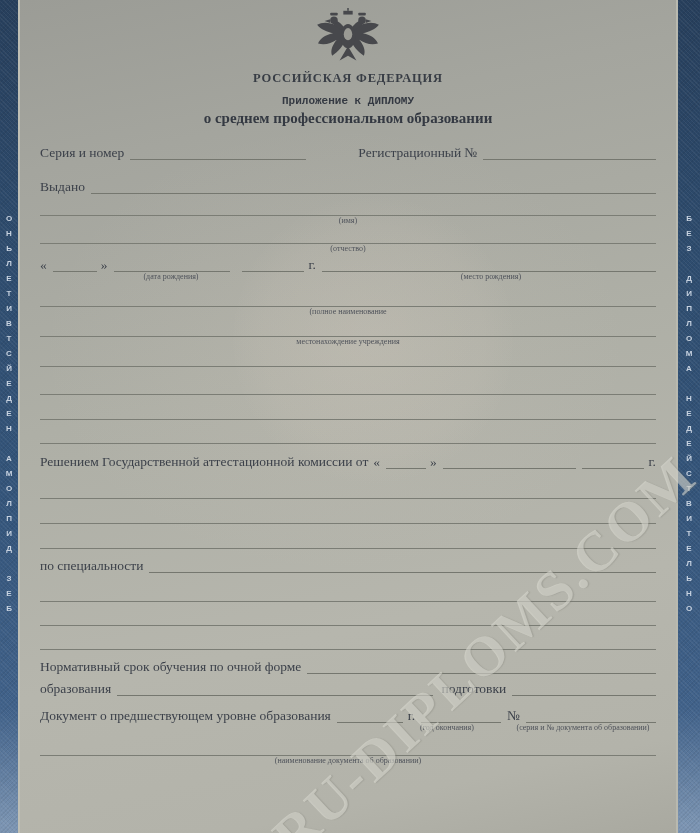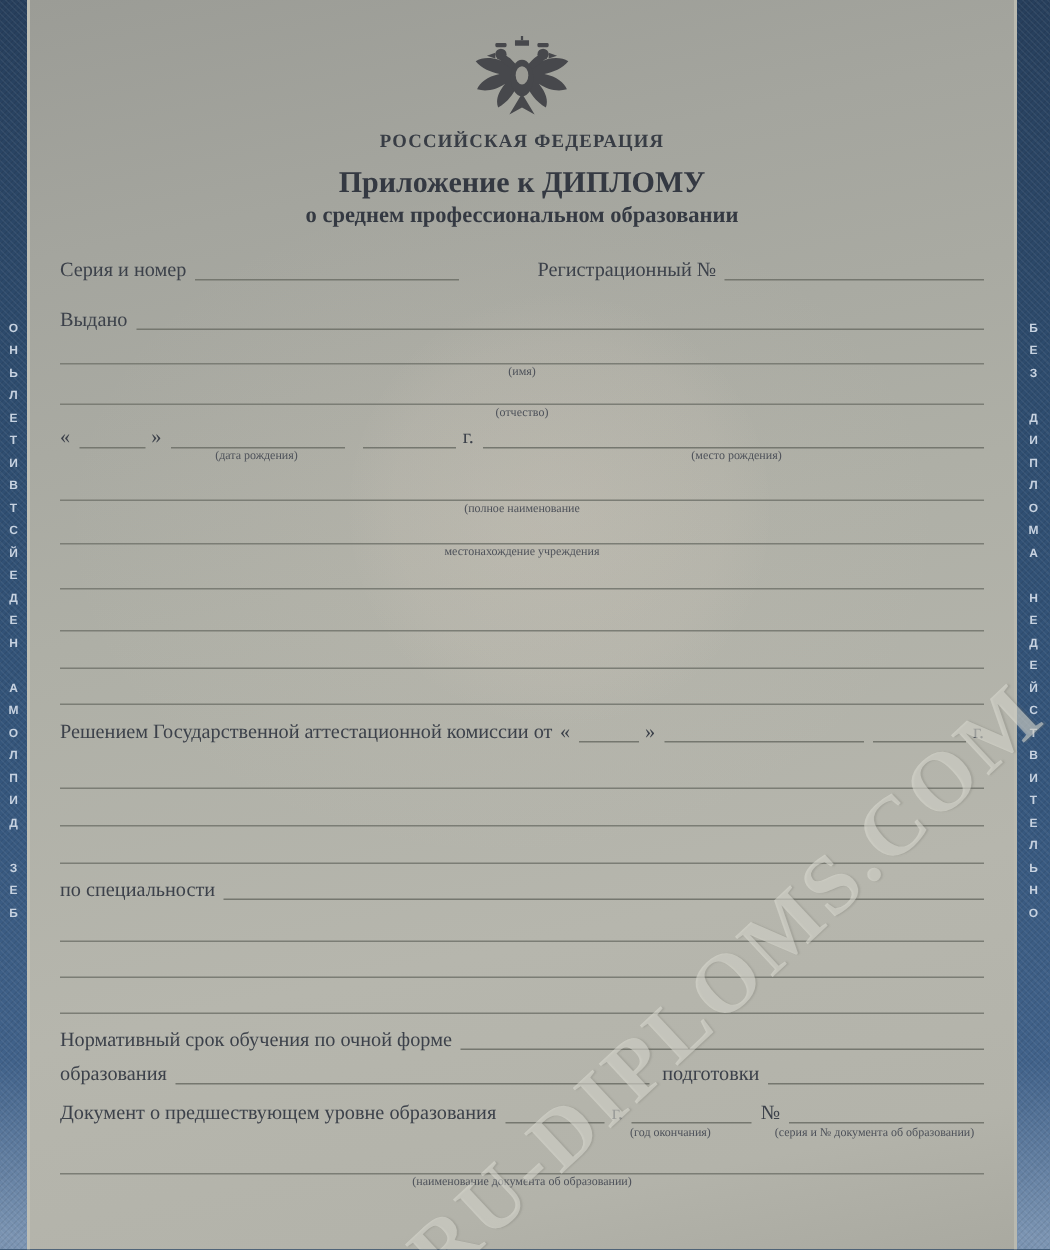--- a/index.html
+++ b/index.html
@@ -20,30 +20,30 @@
 
   
   .paper{position:absolute;left:18px;right:22px;top:0;bottom:0;
          background:
            radial-gradient(ellipse 420px 320px at 48% 42%,rgba(208,200,188,.18),transparent 70%),
            linear-gradient(168deg,#9b9c96 0%,#a4a59e 18%,#aeafa6 45%,#b6b6ad 72%,#b3b3aa 90%,#a9a9a0 100%);
          box-shadow:inset 2px 0 0 #bfbfb5, inset -2px 0 0 #b9b9af;}
   .ghost-emblem{position:absolute;left:215px;top:195px;width:280px;height:290px;border-radius:50%;
          background:radial-gradient(circle,rgba(214,205,192,.22) 0%,rgba(214,205,192,.10) 55%,transparent 72%);}
 
-  .content{position:absolute;inset:0;padding:16px 22px;color:#3c414a;font-size:13.5px;line-height:1.15;}
+  .content{position:absolute;inset:0;padding:0 22px;color:#3c414a;font-size:13.5px;line-height:1.15;}
 
   
   .emblem-wrap{text-align:center;padding-top:8px;height:58px;}
   .t-country{margin-top:5px;text-align:center;font-weight:bold;font-size:12.5px;letter-spacing:.8px;color:#383d45;}
-  .t-main{margin-top:10px;text-align:center;font-weight:bold;font-size:20px;color:#343942;}
+  .t-main{margin-top:10px;text-align:center;font-weight:bold;font-size:11px;color:#343942;font-family:Liberation Mono, monospace;}
   .t-sub{margin-top:2px;text-align:center;font-weight:bold;font-size:15px;color:#343942;}
 
   
-  .row{display:flex;align-items:center;}
+  .row{display:flex;align-items:flex-start;}
   .lab{white-space:nowrap;}
   .fill{flex:1;border-bottom:1px solid #75776f;height:14px;margin-left:6px;}
   .seg{border-bottom:1px solid #75776f;height:14px;margin-left:6px;}
   .noml{margin-left:0;}
   .blank{border-bottom:1px solid #7b7d75;height:14px;}
   .cap-row{display:flex;font-size:8px;color:#4e525a;margin-top:1px;line-height:1.1;}
   .cap{text-align:center;}
   .sp{flex:0 0 auto;}
   .flex1{flex:1;}
 

